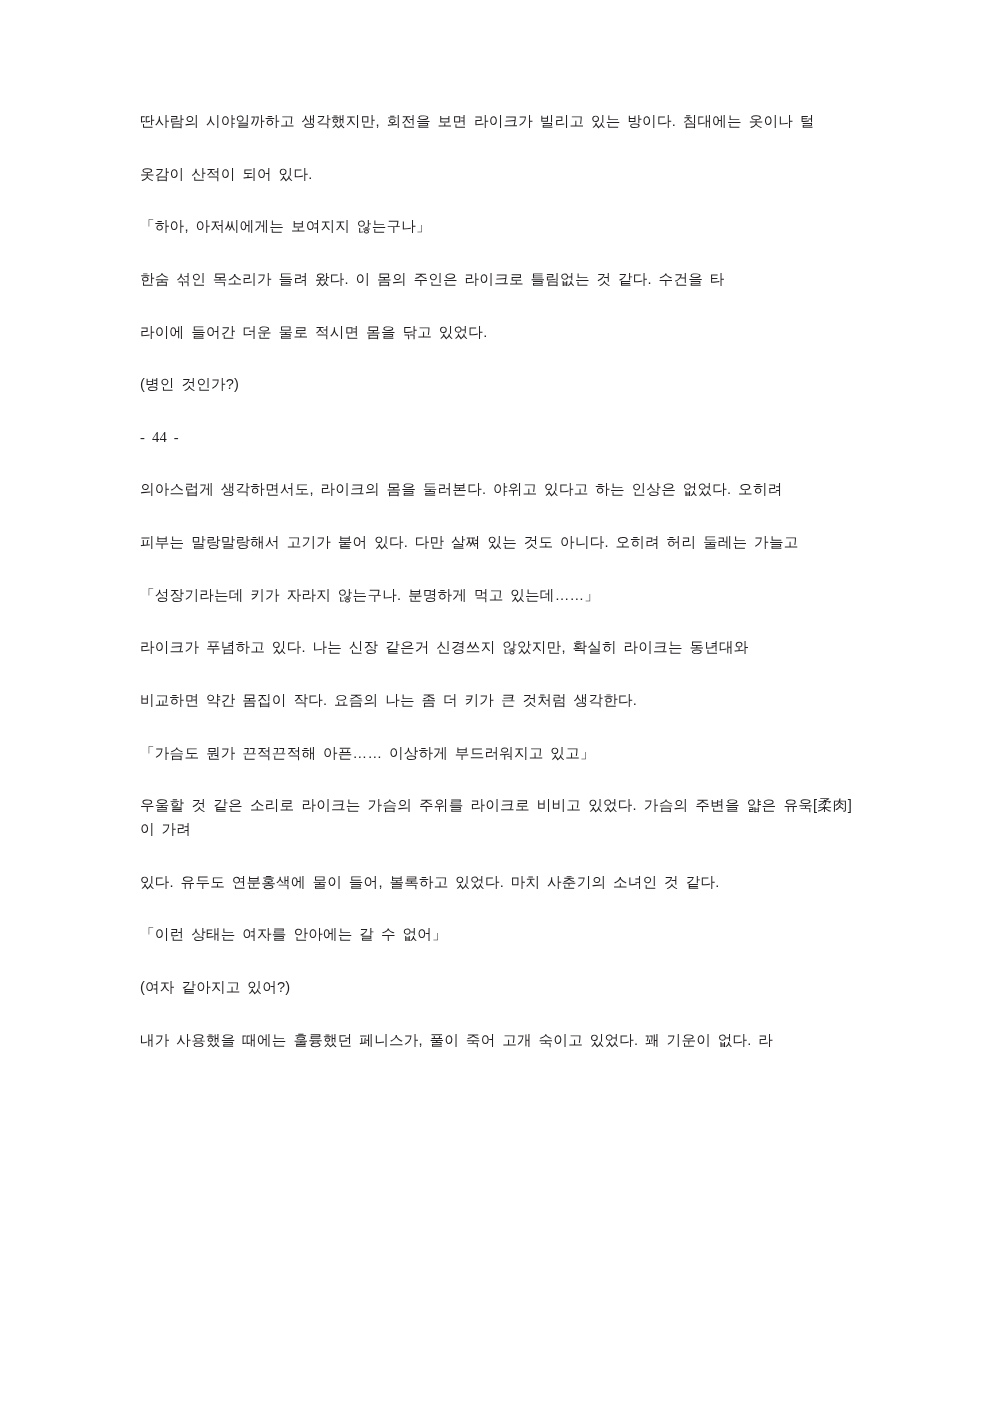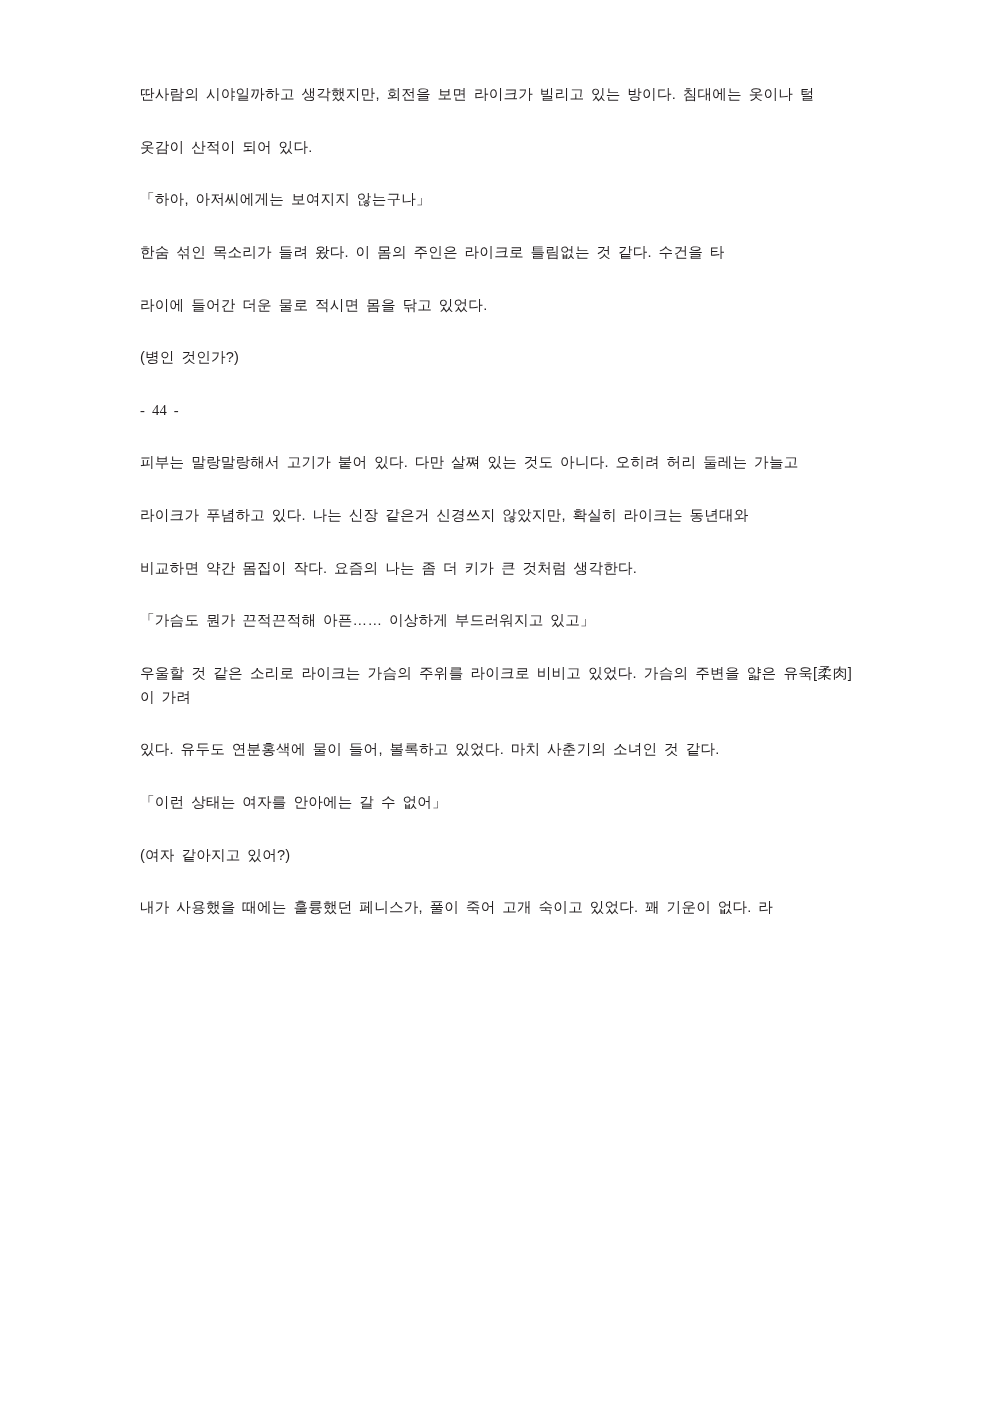--- a/index.html
+++ b/index.html
@@ -12,21 +12,21 @@
     height: 1403px;
     font-family: "Liberation Sans", sans-serif;
     color: #231f20;
     -webkit-font-smoothing: antialiased;
   }
   .page {
     position: relative;
     width: 992px;
     height: 1403px;
     box-sizing: border-box;
-    padding: 83px 140px 0 140px;
+    padding: 110px 140px 0 140px;
   }
   .doc-body {
     width: 712px;
   }
   .para {
     font-size: 14.6px;
     line-height: 1.62;
     letter-spacing: 0.2px;
     word-spacing: 2.5px;
     margin: 0 0 29px 0;
@@ -55,21 +55,23 @@
 
     <p class="para">딴사람의 시야일까하고 생각했지만, 회전을 보면 라이크가 빌리고 있는 방이다. 침대에는 옷이나 털</p>
     <p class="para">옷감이 산적이 되어 있다.</p>
     <p class="para">「하아, 아저씨에게는 보여지지 않는구나」</p>
     <p class="para">한숨 섞인 목소리가 들려 왔다. 이 몸의 주인은 라이크로 틀림없는 것 같다. 수건을 타</p>
     <p class="para">라이에 들어간 더운 물로 적시면 몸을 닦고 있었다.</p>
     <p class="para">(병인 것인가?)</p>
 
     <p class="pagenum">- 44 -</p>
 
+    <p class="para">의아스럽게 생각하면서도, 라이크의 몸을 둘러본다. 야위고 있다고 하는 인상은 없었다. 오히려</p>
     <p class="para">피부는 말랑말랑해서 고기가 붙어 있다. 다만 살쪄 있는 것도 아니다. 오히려 허리 둘레는 가늘고</p>
+    <p class="para">「성장기라는데 키가 자라지 않는구나. 분명하게 먹고 있는데……」</p>
     <p class="para">라이크가 푸념하고 있다. 나는 신장 같은거 신경쓰지 않았지만, 확실히 라이크는 동년대와</p>
     <p class="para">비교하면 약간 몸집이 작다. 요즘의 나는 좀 더 키가 큰 것처럼 생각한다.</p>
     <p class="para">「가슴도 뭔가 끈적끈적해 아픈…… 이상하게 부드러워지고 있고」</p>
     <p class="para">우울할 것 같은 소리로 라이크는 가슴의 주위를 라이크로 비비고 있었다. 가슴의 주변을 얇은 유욱[柔肉]이 가려</p>
     <p class="para">있다. 유두도 연분홍색에 물이 들어, 볼록하고 있었다. 마치 사춘기의 소녀인 것 같다.</p>
     <p class="para">「이런 상태는 여자를 안아에는 갈 수 없어」</p>
     <p class="para">(여자 같아지고 있어?)</p>
     <p class="para">내가 사용했을 때에는 훌륭했던 페니스가, 풀이 죽어 고개 숙이고 있었다. 꽤 기운이 없다. 라</p>
 
   </div>

